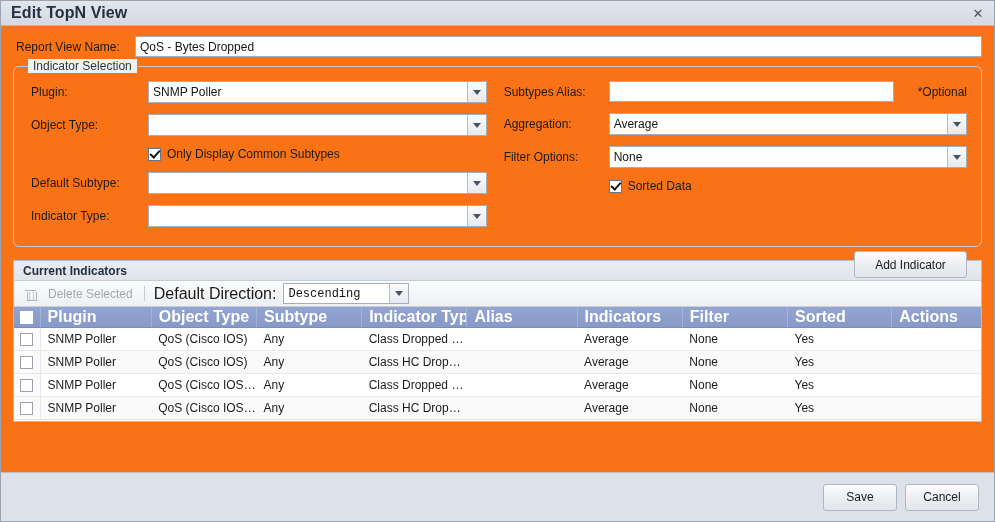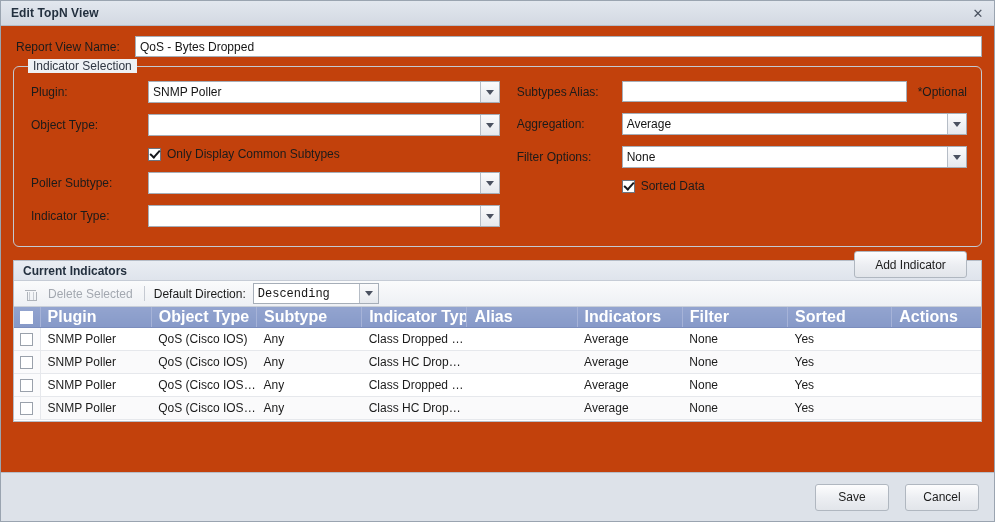--- a/index.html
+++ b/index.html
@@ -25,35 +25,35 @@
   
   .titlebar {
     height: 25px; min-height: 25px;
     background: linear-gradient(to bottom, #e2e7ee 0%, #d3d9e2 100%);
     border-bottom: 1px solid #b3bcc8;
     display: flex; align-items: center;
     padding: 0 8px 0 10px;
     position: relative;
   }
   .titlebar-text {
-    font-weight: bold; font-size: 12px; color: #23303f;
+    font-weight: bold; font-size: 16px; color: #23303f;
     letter-spacing: .1px;
   }
   .close-btn {
     position: absolute; right: 9px; top: 50%; transform: translateY(-50%);
     width: 14px; height: 14px;
     display: flex; align-items: center; justify-content: center;
     color: #4a5260; font-size: 13px; line-height: 1;
     cursor: pointer; font-family: "DejaVu Sans", sans-serif;
   }
 
   
   .dialog-body {
     flex: 1;
-    background: #c2410c;
+    background: #f97316;
     padding: 10px 12px 0 12px;
     position: relative;
     overflow: hidden;
   }
 
   
   .row-reportname {
     display: flex; align-items: center;
     margin-bottom: 9px;
   }
@@ -151,21 +151,21 @@
     left: 3px; top: -1px;
     width: 4px; height: 8px;
     border: solid #16181c;
     border-width: 0 2px 2px 0;
     transform: rotate(42deg);
   }
   .chk-label { font-size: 12px; color: #1b1b1b; cursor: pointer; }
 
   .optional-note {
     font-size: 12px; color: #1b1b1b;
-    margin-left: 11px; white-space: nowrap;
+    margin-left: 24px; white-space: nowrap;
   }
 
   
   .btn {
     height: 26px;
     min-width: 74px;
     border: 1px solid #b0b7c0;
     border-radius: 3px;
     background: linear-gradient(to bottom, #fdfdfe 0%, #eceef2 52%, #e2e5ea 100%);
     font-family: "Liberation Sans", sans-serif;
@@ -231,21 +231,21 @@
     border-top: none;
     background:
       linear-gradient(to right, transparent 1.5px, #c7cbd1 1.5px, #c7cbd1 2.5px, transparent 2.5px),
       linear-gradient(to right, transparent 5px, #c7cbd1 5px, #c7cbd1 6px, transparent 6px);
   }
   .tb-sep {
     width: 1px; height: 15px;
     background: #c5cad2;
     margin: 0 9px 0 7px;
   }
-  .tb-label { font-size: 12px; color: #1b1b1b; margin-right: 7px; }
+  .tb-label { font-size: 16px; color: #1b1b1b; margin-right: 7px; }
   .combo-dir { width: 126px; height: 21px; font-family: Liberation Mono, monospace; }
 
   
   .grid { flex: 1; overflow: hidden; position: relative; }
   .grid-table {
     width: 100%;
     border-collapse: collapse;
     table-layout: fixed;
     font-size: 12px;
   }
@@ -303,21 +303,21 @@
     cursor: pointer;
   }
 
   
   .footer {
     height: 49px; min-height: 49px;
     background: #dde2e9;
     border-top: 1px solid #b6bdc7;
     display: flex; align-items: center; justify-content: flex-end;
     padding-right: 15px;
-    gap: 16px;
+    gap: 8px;
   }
   .btn-footer { width: 72px; height: 27px; padding: 0; }
 </style>
 </head>
 <body>
 
 <div class="window">
 
   <div class="titlebar">
     <span class="titlebar-text">Edit TopN View</span>
@@ -357,21 +357,21 @@
                 </span>
             </div>
           </div>
 
           <div class="chk-row">
             <span class="checkbox checked"></span>
             <span class="chk-label">Only Display Common Subtypes</span>
           </div>
 
           <div class="frow">
-            <span class="flabel">Poller Subtype:</span>
+            <span class="flabel">Default Subtype:</span>
             <div class="combo" style="flex:1;">
               <span class="combo-value"></span>
               <span class="combo-arrow">
                   <i></i>
                 </span>
             </div>
           </div>
 
           <div class="frow">
             <span class="flabel">Indicator Type:</span>

